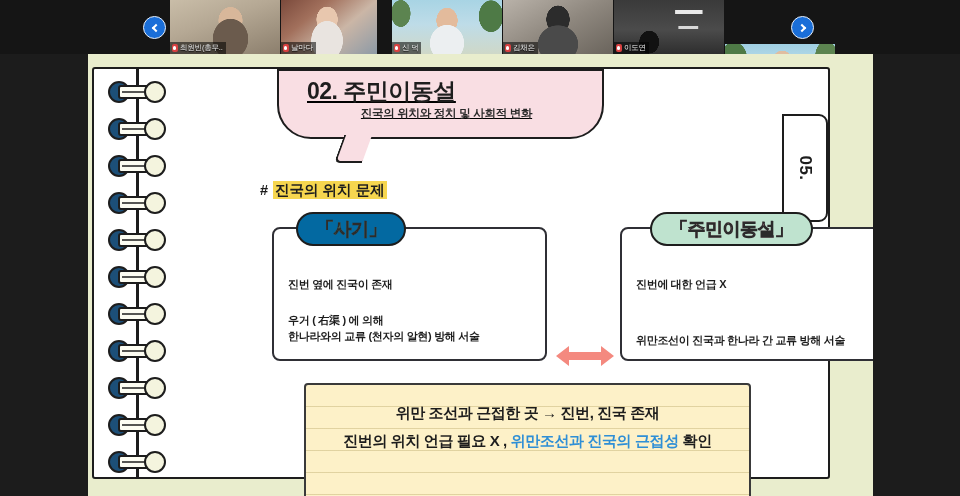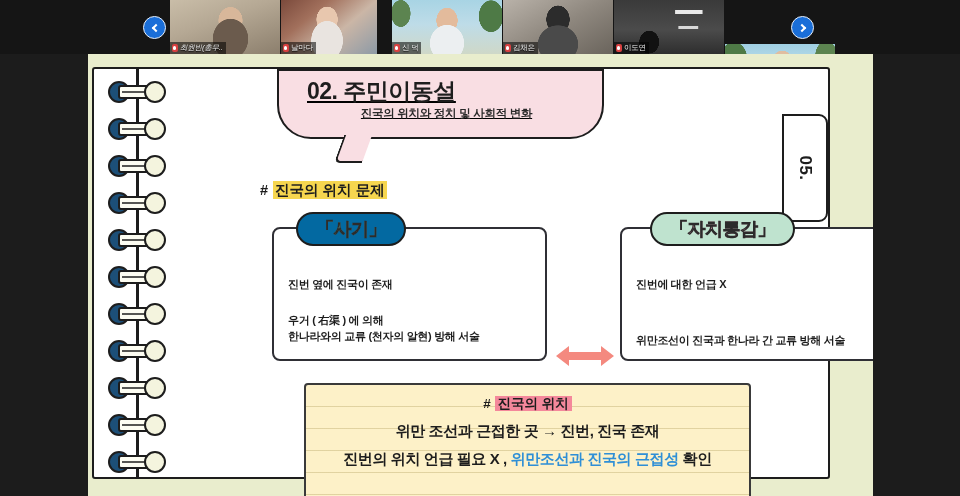--- a/index.html
+++ b/index.html
@@ -205,21 +205,21 @@
 
   <div id="filmstrip">
 
     <div class="navbtn" id="nav-prev">
       <span class="chev"></span>
     </div>
     <div class="navbtn" id="nav-next">
       <span class="chev"></span>
     </div>
 
-    <div class="tile" style="left:170px;width:110px;font-style:italic;">
+    <div class="tile" style="left:170px;width:110px;">
       <div class="scene" style="background:linear-gradient(160deg,#c9bda8 0%,#b5a894 40%,#8c7f6d 100%);"></div>
       <div class="scene" style="background:radial-gradient(ellipse 30px 34px at 55% 72%,#6b5b4d 0%,#6b5b4d 58%,transparent 60%),radial-gradient(ellipse 17px 19px at 55% 38%,#d8b79a 0%,#d8b79a 70%,transparent 72%);"></div>
       <div class="nameplate">
         <span class="mic"></span>
         <span class="nametext">최원빈(총무..</span>
       </div>
     </div>
 
     <div class="tile" style="left:281px;width:96px;">
       <div class="scene" style="background:linear-gradient(140deg,#7b4a3c 0%,#a2705c 30%,#cbb6a6 60%,#8d9aa6 100%);"></div>
@@ -354,41 +354,37 @@
           <div class="pill" id="pill-left">「사기」</div>
           <div class="srcbody">
             <div>진번 옆에 진국이 존재</div>
             <div class="gap"></div>
             <div>우거 ( 右渠 ) 에 의해</div>
             <div>한나라와의 교류 (천자의 알현) 방해 서술</div>
           </div>
         </div>
 
         <div class="srcbox" id="box-right">
-          <div class="pill" id="pill-right">「자치통감」</div>
+          <div class="pill" id="pill-right">「주민이동설」</div>
           <div class="srcbody">
             <div>진번에 대한 언급 X</div>
             <div class="gap"></div>
             <div class="gap"></div>
             <div>위만조선이 진국과 한나라 간 교류 방해 서술</div>
           </div>
         </div>
 
         <div id="arrow">
           <svg width="58" height="24" viewBox="0 0 58 24" aria-hidden="true">
             <path d="M0 12 L13 2 L13 8 L45 8 L45 2 L58 12 L45 22 L45 16 L13 16 L13 22 Z" fill="#f4897f"></path>
           </svg>
         </div>
 
         <div id="summary">
           <div class="lines"></div>
-          <div id="sum-head">
-            <span>#</span>
-            <span class="hl2">진국의 위치</span>
-          </div>
           <div class="sum-line">위만 조선과 근접한 곳 → 진번, 진국 존재</div>
           <div class="sum-line">
             <span>진번의 위치 언급 필요 X , </span><span class="blue">위만조선과 진국의 근접성</span><span> 확인</span>
           </div>
         </div>
 
       </div>
     </div>
   </div>
 </div>

